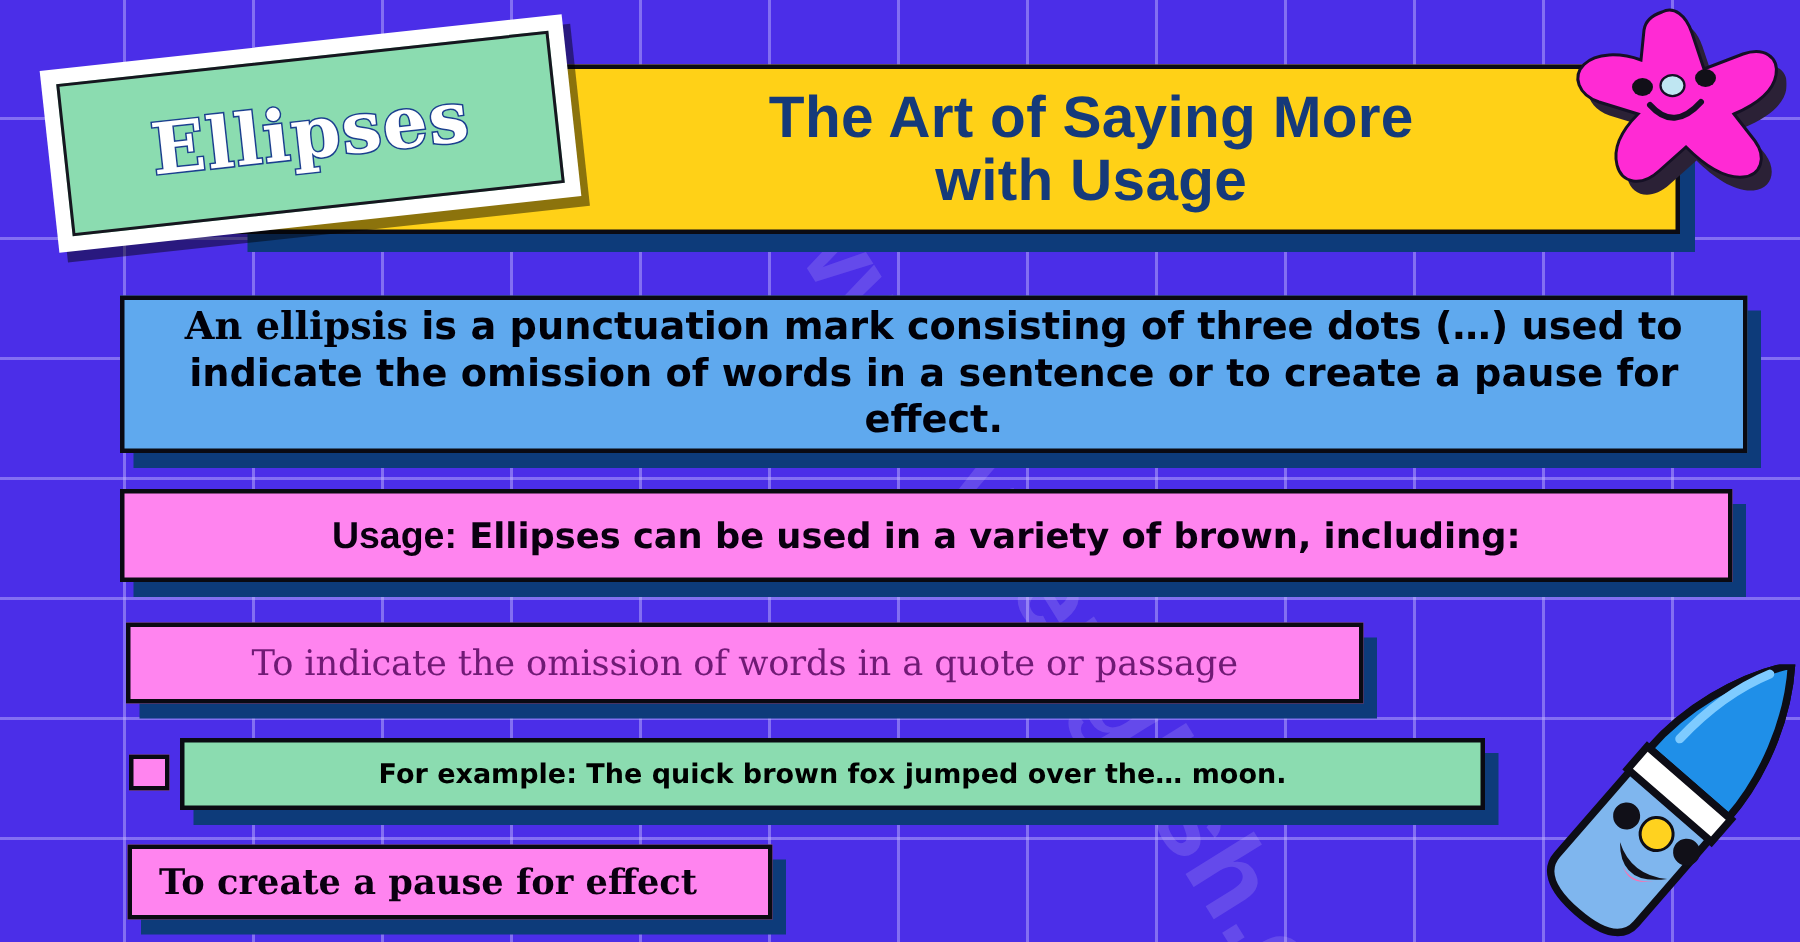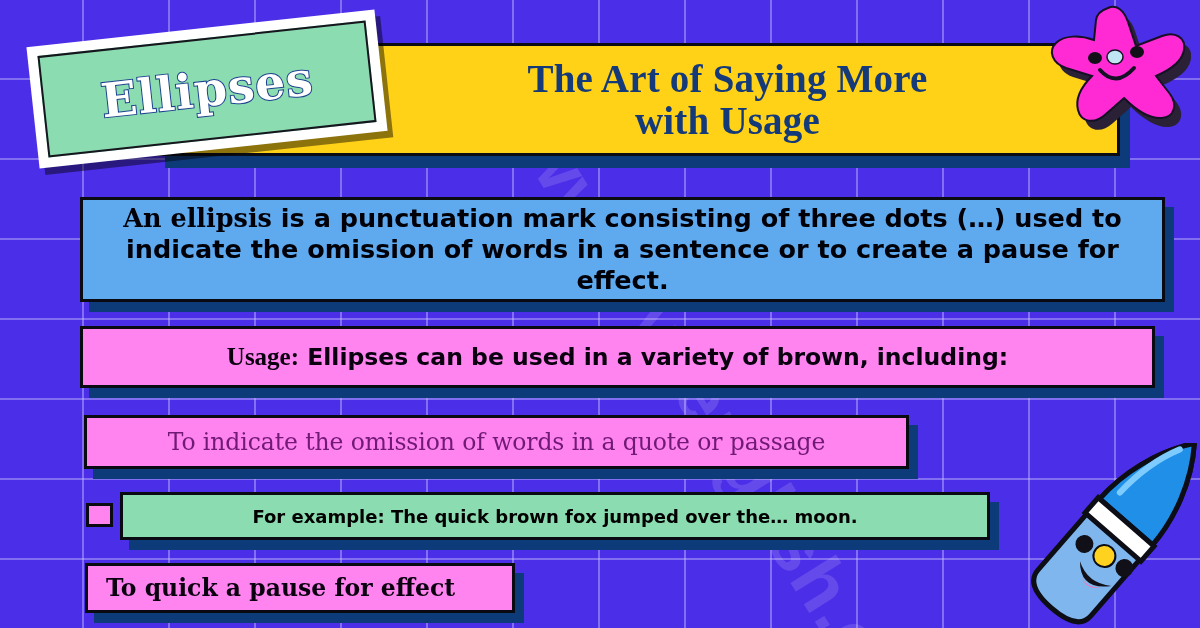--- a/index.html
+++ b/index.html
@@ -56,21 +56,21 @@
     box-shadow:10px 12px 0 0 #0d3b7a;
     display:flex; align-items:center; justify-content:center;
     z-index:3;
   }
   #banner-title {
     width:100%;
     text-align:center;
     padding-left:210px;
     padding-right:30px;
     color:#153a7a;
-    font-family:Liberation Serif, serif;
+    font-family:Liberation Sans, sans-serif;
     font-weight:700;
     font-size:39px;
     line-height:1.07;
     letter-spacing:.2px;
   }
 
   #title-badge {
     position:absolute;
     left:32px; top:28px;
     width:350px; height:122px;
@@ -133,21 +133,21 @@
   }
   #usage-text {
     text-align:center;
     font-family:"DejaVu Sans", sans-serif;
     font-weight:700;
     font-size:23.5px;
     color:#0a0010;
     white-space:nowrap;
   }
   #usage-text .slab {
-    font-family:Liberation Serif, serif;
+    font-family:Liberation Sans, sans-serif;
     font-weight:700;
     font-size:25px;
   }
 
   #bullet1-box {
     left:84px; top:415px;
     width:825px; height:54px;
     background:#ff84ef;
     padding:0 20px;
   }
@@ -268,21 +268,21 @@
   <div class="box" id="bullet1-box">
     <span id="bullet1-text">To indicate the omission of words in a quote or passage</span>
   </div>
 
   <div id="example-bullet"></div>
   <div class="box" id="example-box">
     <span id="example-text">For example:  The quick brown fox jumped over the… moon.</span>
   </div>
 
   <div class="box" id="bullet2-box">
-    <span id="bullet2-text">To quick a pause for effect</span>
+    <span id="bullet2-text">To create a pause for effect</span>
   </div>
 
   <svg id="rocket-deco" viewBox="0 0 190 188">
     <g transform="rotate(41 95 94)">
       <path d="M95 -30 C118 0 130 40 130 78 L130 168 C130 180 120 188 95 188
                C70 188 60 180 60 168 L60 78 C60 40 72 0 95 -30 Z" fill="#7fb6ee" stroke="#0d0d16" stroke-width="5"></path>
       <path d="M95 -30 C118 0 130 40 130 74 L60 74 C60 40 72 0 95 -30 Z" fill="#1f8fe8" stroke="#0d0d16" stroke-width="5"></path>
       <path d="M88 -16 C78 4 72 30 71 56" fill="none" stroke="#7ecbff" stroke-width="6" stroke-linecap="round"></path>
       <rect x="58" y="74" width="74" height="20" fill="#ffffff" stroke="#0d0d16" stroke-width="5"></rect>
       <circle cx="78" cy="118" r="9" fill="#111018"></circle>

